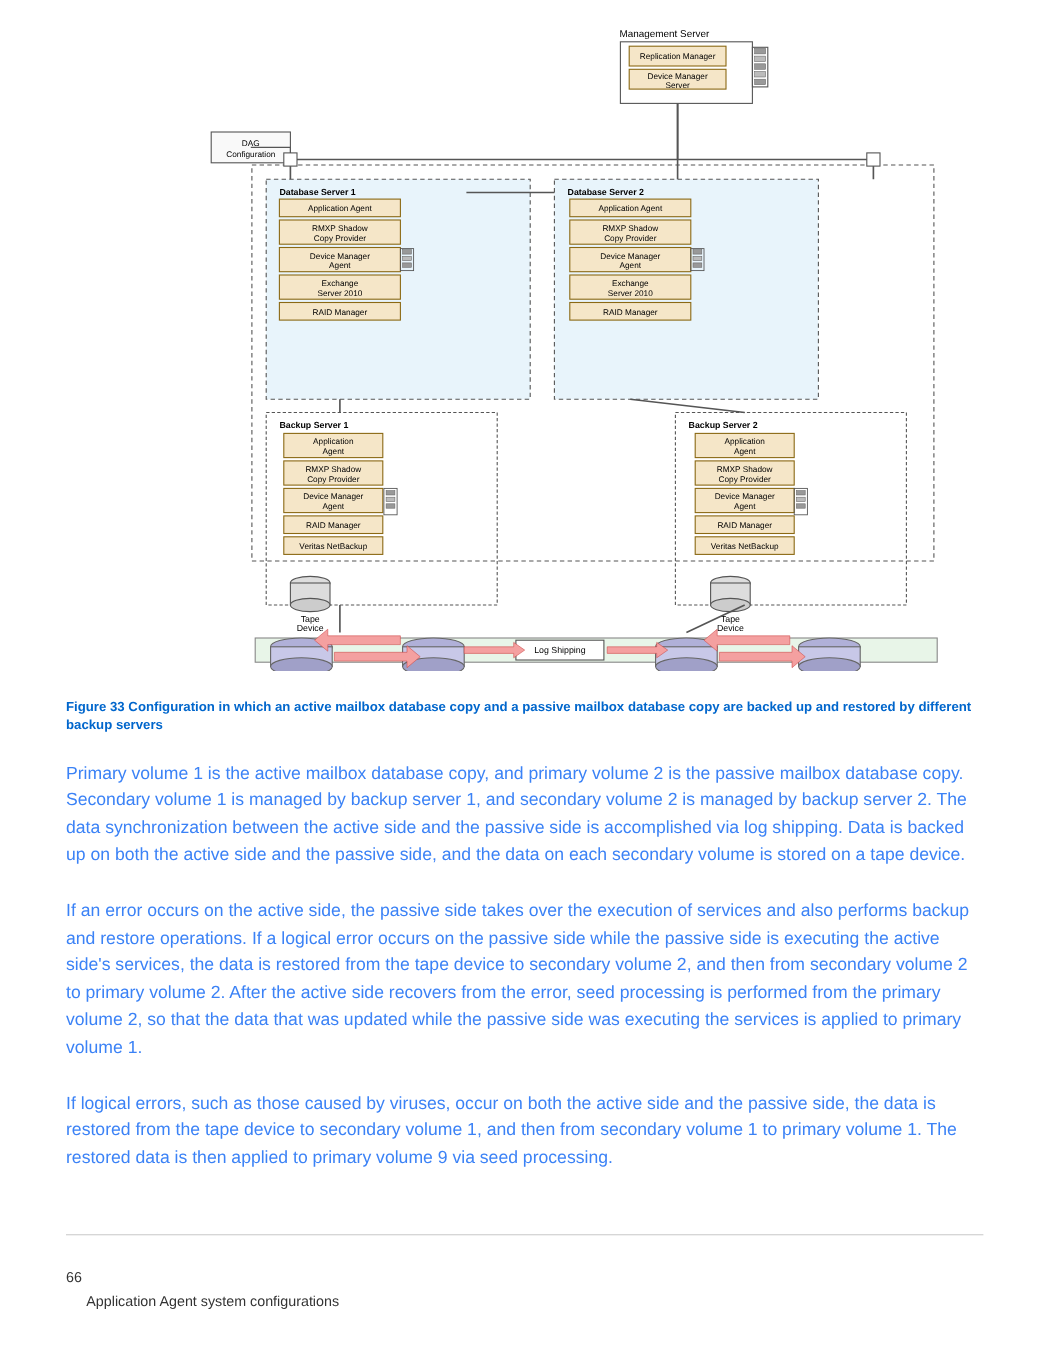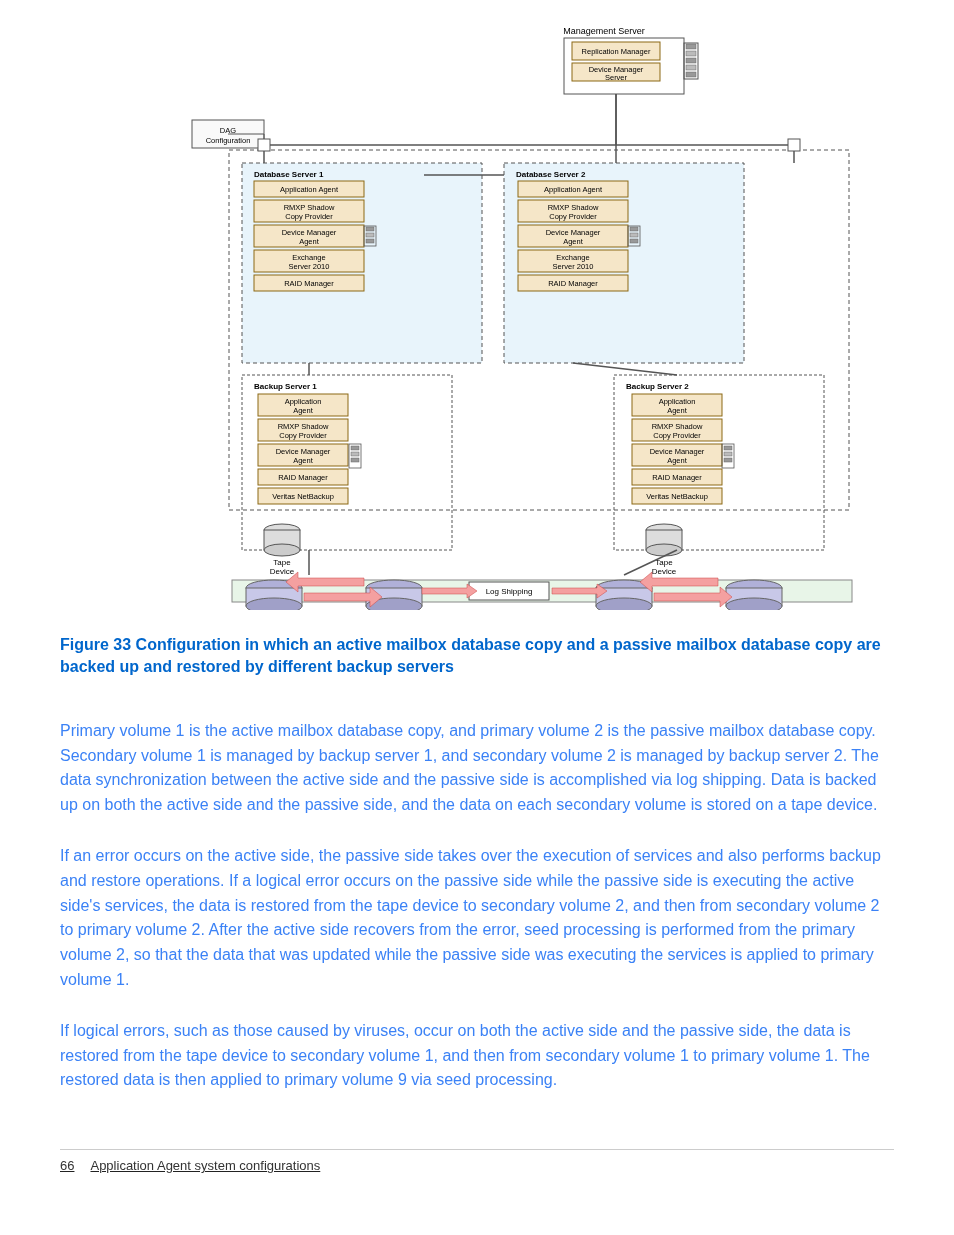--- a/index.html
+++ b/index.html
@@ -20,49 +20,49 @@
     
     .diagram-wrapper {
       width: 100%;
       display: flex;
       justify-content: flex-end;
       margin-bottom: 8px;
     }
     
     .figure-caption {
       color: #0066cc;
-      font-size: 16px;
+      font-size: 12px;
       font-weight: bold;
       line-height: 1.4;
-      margin-bottom: 24px;
+      margin-bottom: 8px;
     }
     
     .body-text {
       font-size: 16px;
       line-height: 1.55;
       color: #3b82f6;
       margin-bottom: 10px;
     }
     
     .page-footer {
       display: flex;
       align-items: center;
       margin-top: 30px;
       padding-top: 8px;
       border-top: 1px solid #ccc;
-      gap: 16px;
-      text-decoration: underline;
+      gap: 4px;
     }
     .page-number {
       font-size: 13px;
       color: #333;
     }
     .footer-title {
       font-size: 13px;
       color: #333;
+      margin-top: 44px;
     }
 
     
     .diagram-svg {
       width: 720px;
       height: 590px;
     }
   </style>
 </head>
 <body>

